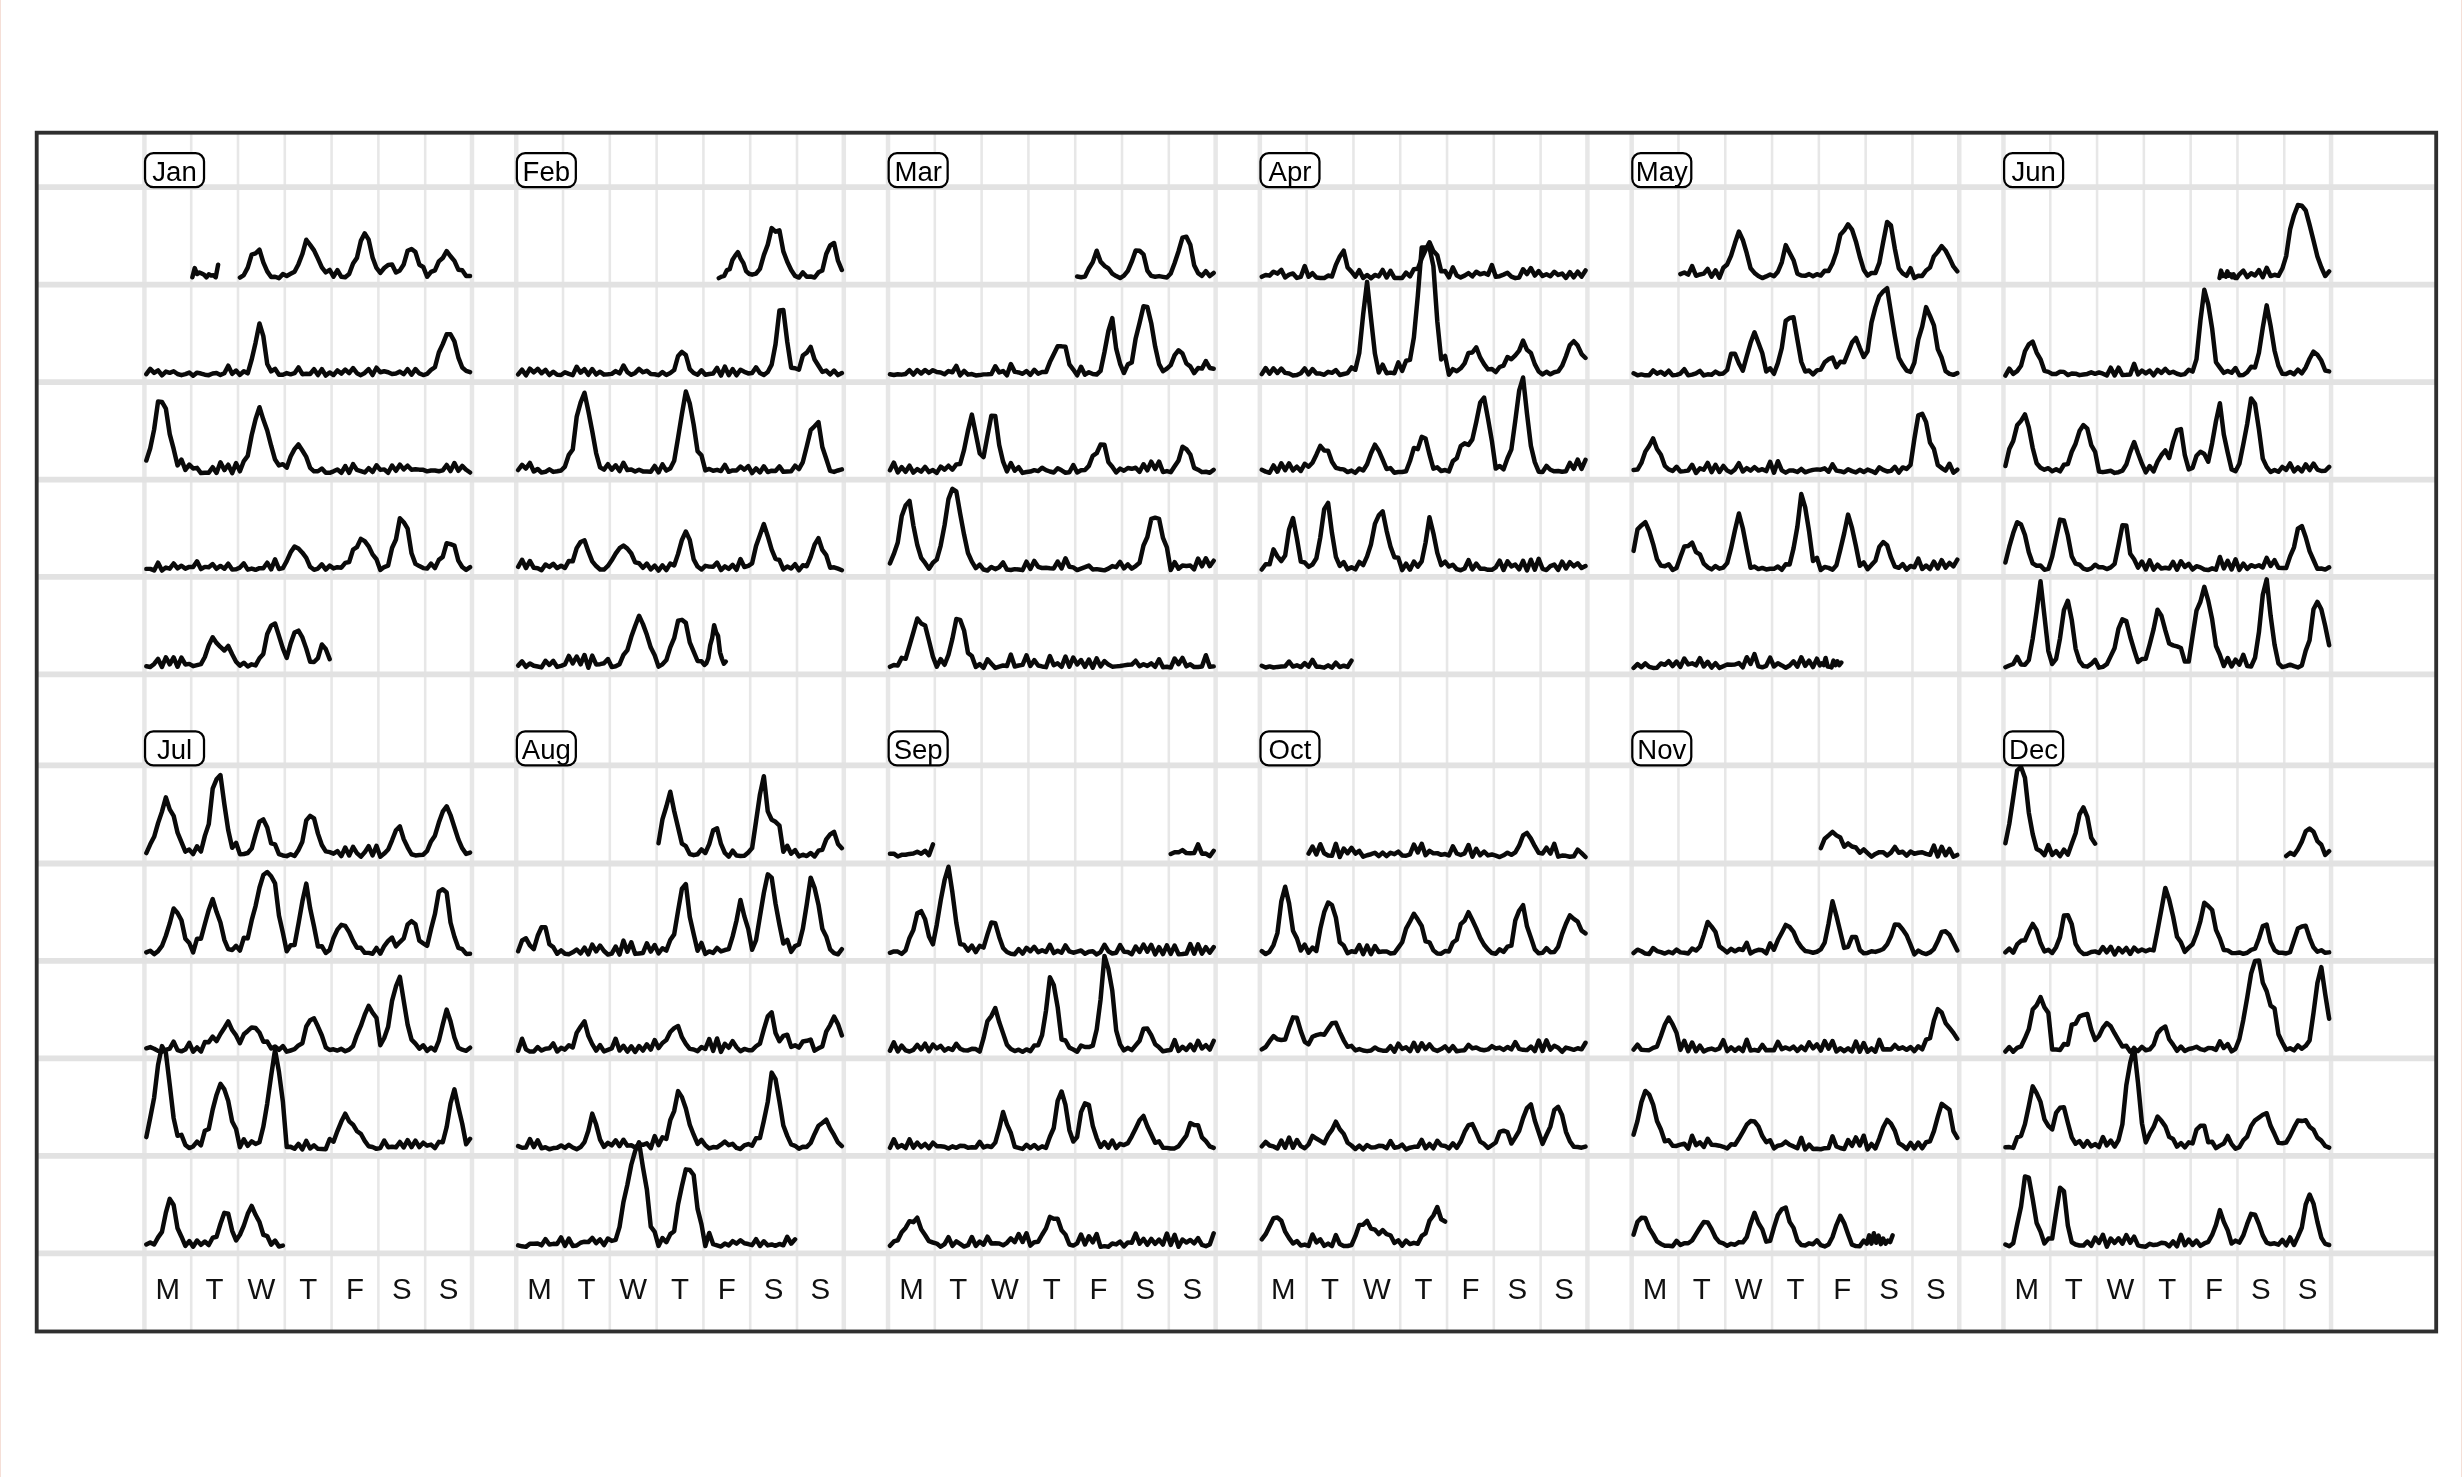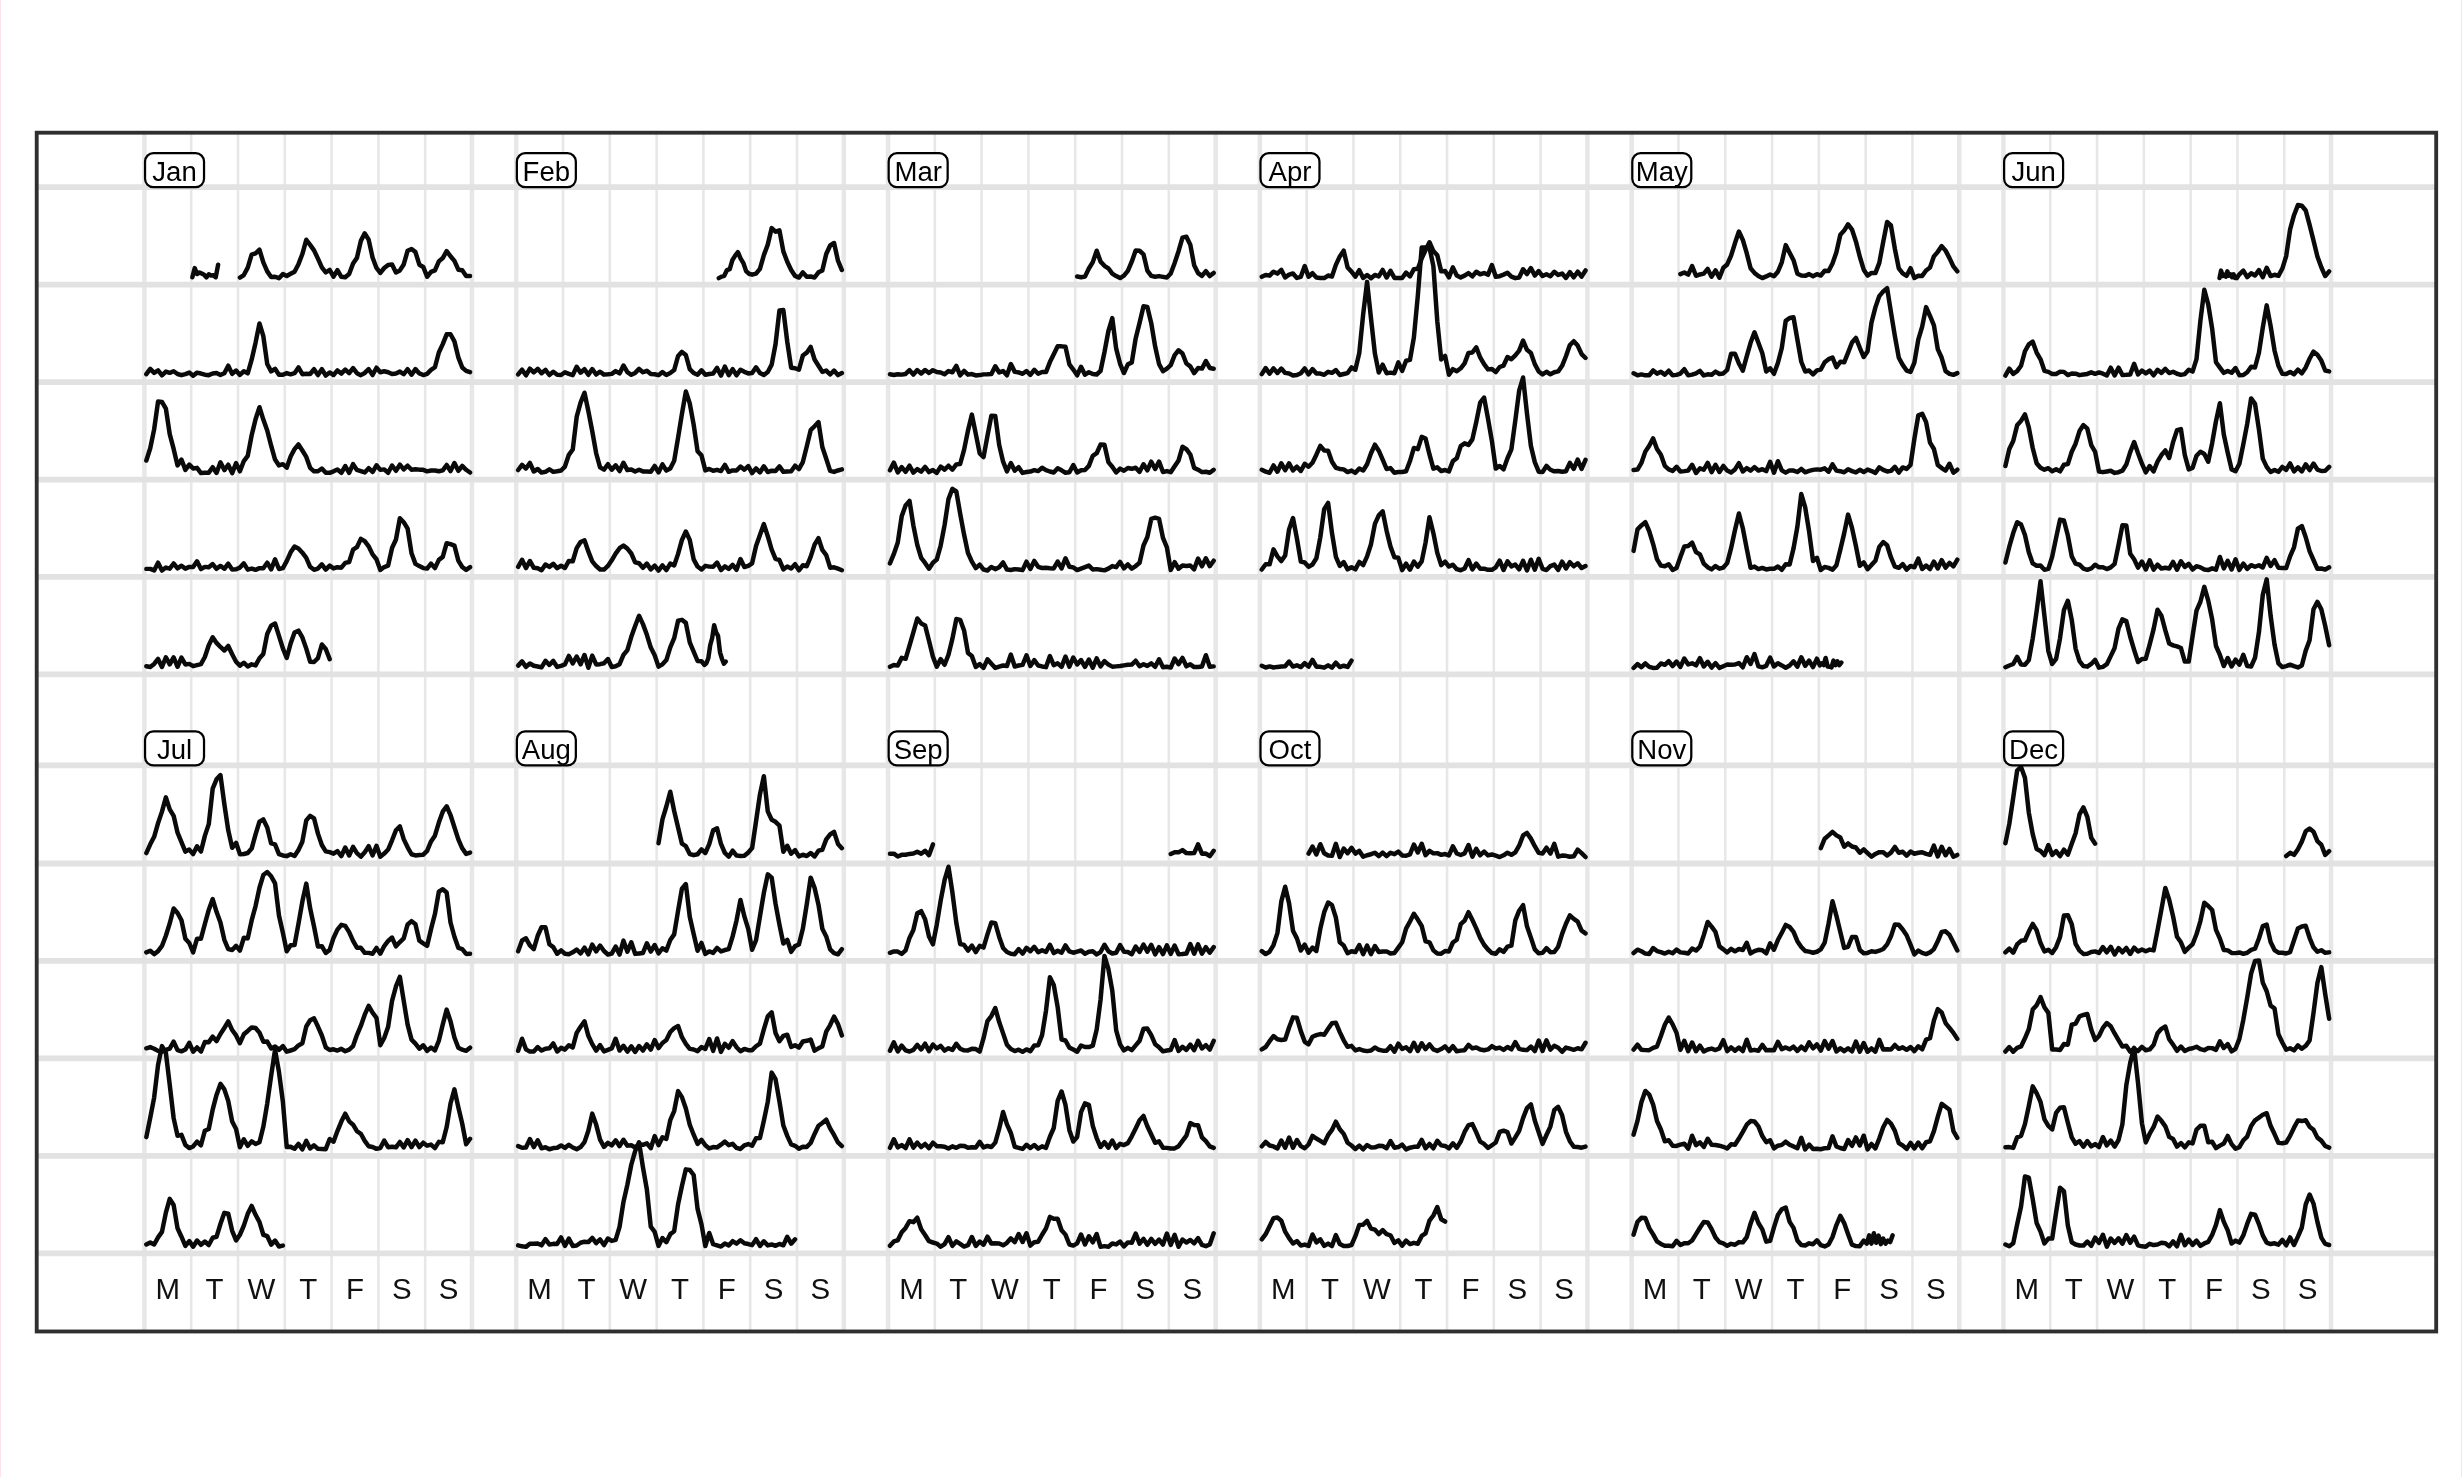--- a/index.html
+++ b/index.html
@@ -1,16 +1,16 @@
 <!DOCTYPE html>
 <html style="font-size:10.3px"><head>
 <meta charset="utf-8">
 <style>
   html,body{margin:0;padding:0;background:#ffffff;width:2462px;height:1477px;overflow:hidden;}
-  .page{position:relative;width:2462px;height:1477px;background:#ec4899;font-family:"Liberation Sans",sans-serif;}
+  .page{position:relative;width:2462px;height:1477px;background:#c2410c;font-family:"Liberation Sans",sans-serif;}
   svg text{font-family:"Liberation Sans",sans-serif;}
   .month-label-text{font-size:43px;fill:#000000;}
   .weekday-label-text{font-size:46px;fill:#111111;}
 </style>
 </head>
 <body>
 
 <div class="page">
   <svg id="chart" width="2462" height="1477" viewBox="0 0 3840 2304" xmlns="http://www.w3.org/2000/svg">
       <rect x="0" y="0" width="3840" height="2304" fill="#ffffff"></rect>

